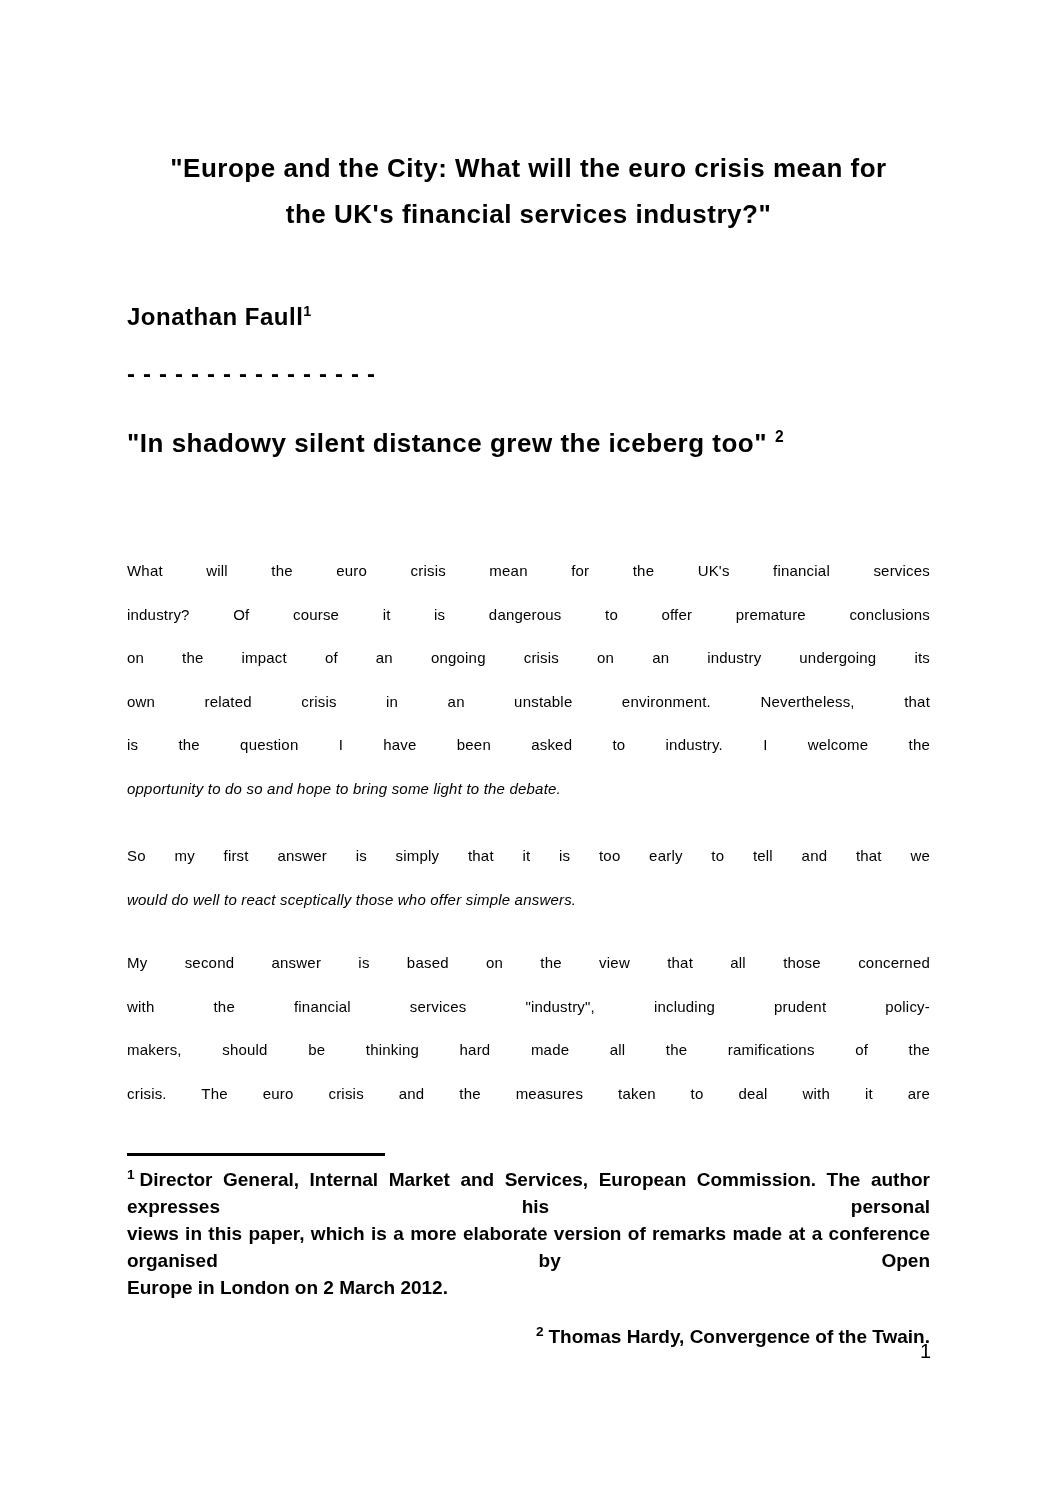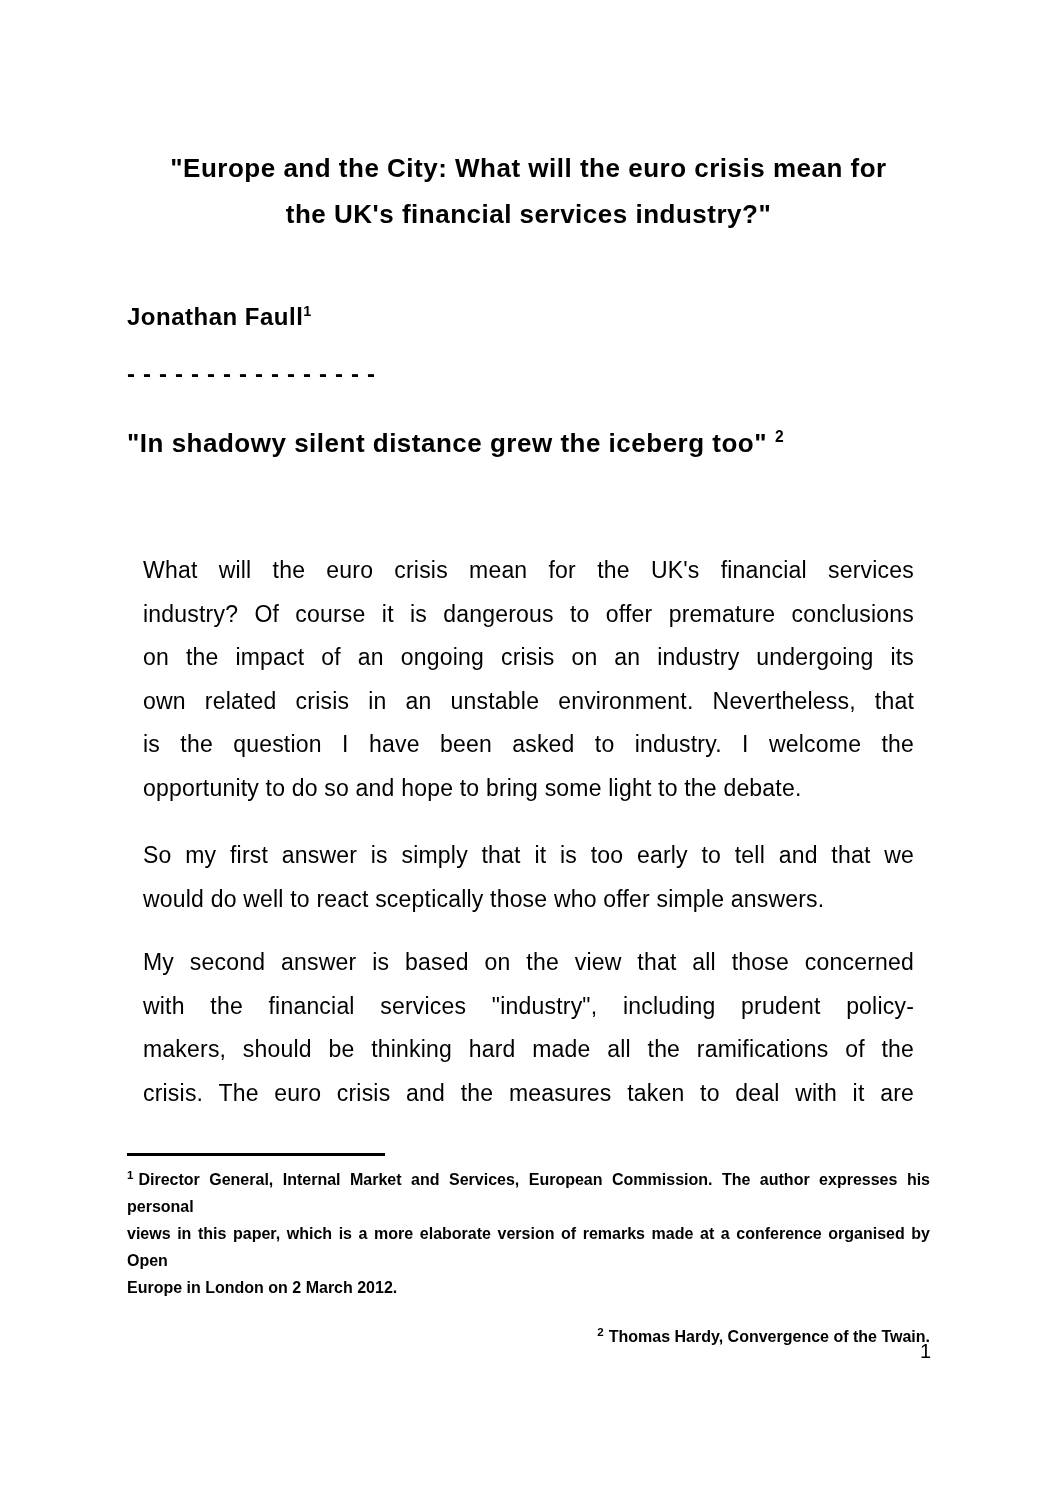--- a/index.html
+++ b/index.html
@@ -47,44 +47,44 @@
     margin-top: 36px;
     font-size: 26px;
     font-weight: 700;
     letter-spacing: 0.5px;
     line-height: 36px;
     white-space: nowrap;
   }
   .quote sup { font-size: 60%; line-height: 0; margin-left: 8px; }
 
   .para {
-    margin: 16px;
-    font-size: 23px;
+    margin: 0;
+    font-size: 15px;
     font-weight: 400;
     line-height: 43.5px;
     letter-spacing: 0.2px;
   }
   .para.p1 { margin-top: 88px; }
   .para.p2 { margin-top: 24px; }
   .para.p3 { margin-top: 20px; }
   .bline {
     display: block;
     text-align: justify;
     text-align-last: justify;
   }
-  .bline.last { text-align-last: left; }
+  .bline.last { text-align-last: left; font-style: italic; }
 
   .fn-rule {
     margin-top: 38px;
     width: 258px;
     height: 3px;
     background: #000000;
   }
   .footnote {
-    font-size: 16px;
+    font-size: 19px;
     font-weight: 700;
     line-height: 27px;
   }
   .footnote.fn1 { margin-top: 10px; }
   .footnote.fn2 { margin-top: 22px; text-align: right; }
   .footnote sup { font-size: 72%; line-height: 0; margin-right: 5px; }
   .fn-line {
     display: block;
     text-align: justify;
     text-align-last: justify;

